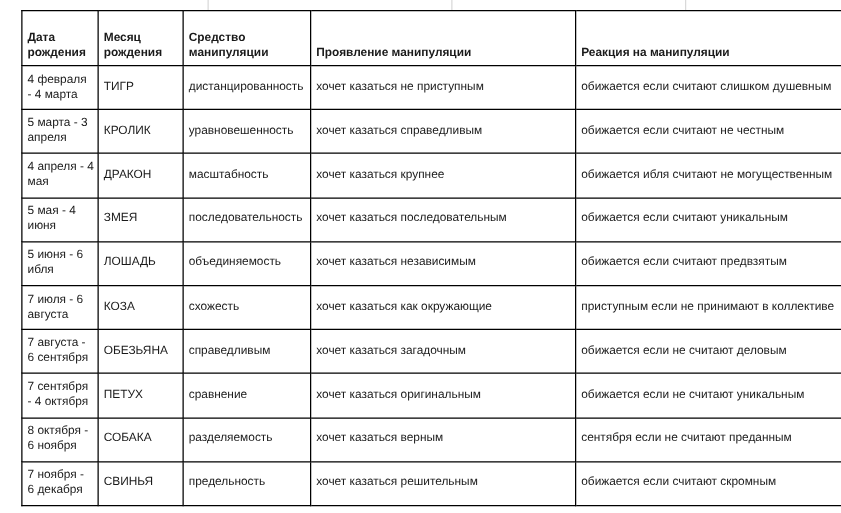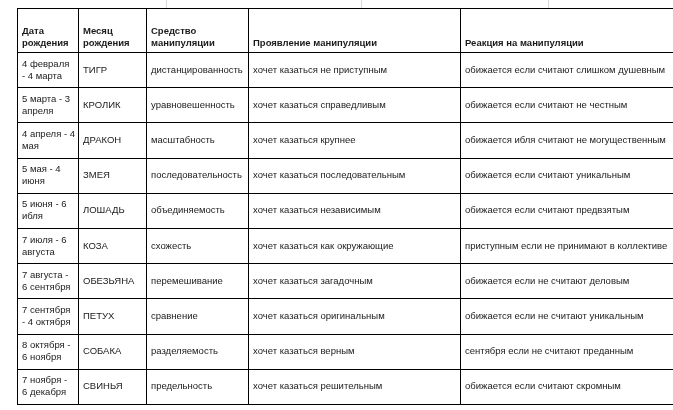--- a/index.html
+++ b/index.html
@@ -112,21 +112,21 @@
         <tr>
           <td>7 июля - 6 августа</td>
           <td>КОЗА</td>
           <td>схожесть</td>
           <td>хочет казаться как окружающие</td>
           <td>приступным если не принимают в коллективе</td>
         </tr>
         <tr>
           <td>7 августа - 6 сентября</td>
           <td>ОБЕЗЬЯНА</td>
-          <td>перемешивание</td>
+          <td>справедливым</td>
           <td>хочет казаться загадочным</td>
           <td>обижается если не считают деловым</td>
         </tr>
         <tr>
           <td>7 сентября - 4 октября</td>
           <td>ПЕТУХ</td>
           <td>сравнение</td>
           <td>хочет казаться оригинальным</td>
           <td>обижается если не считают уникальным</td>
         </tr>

